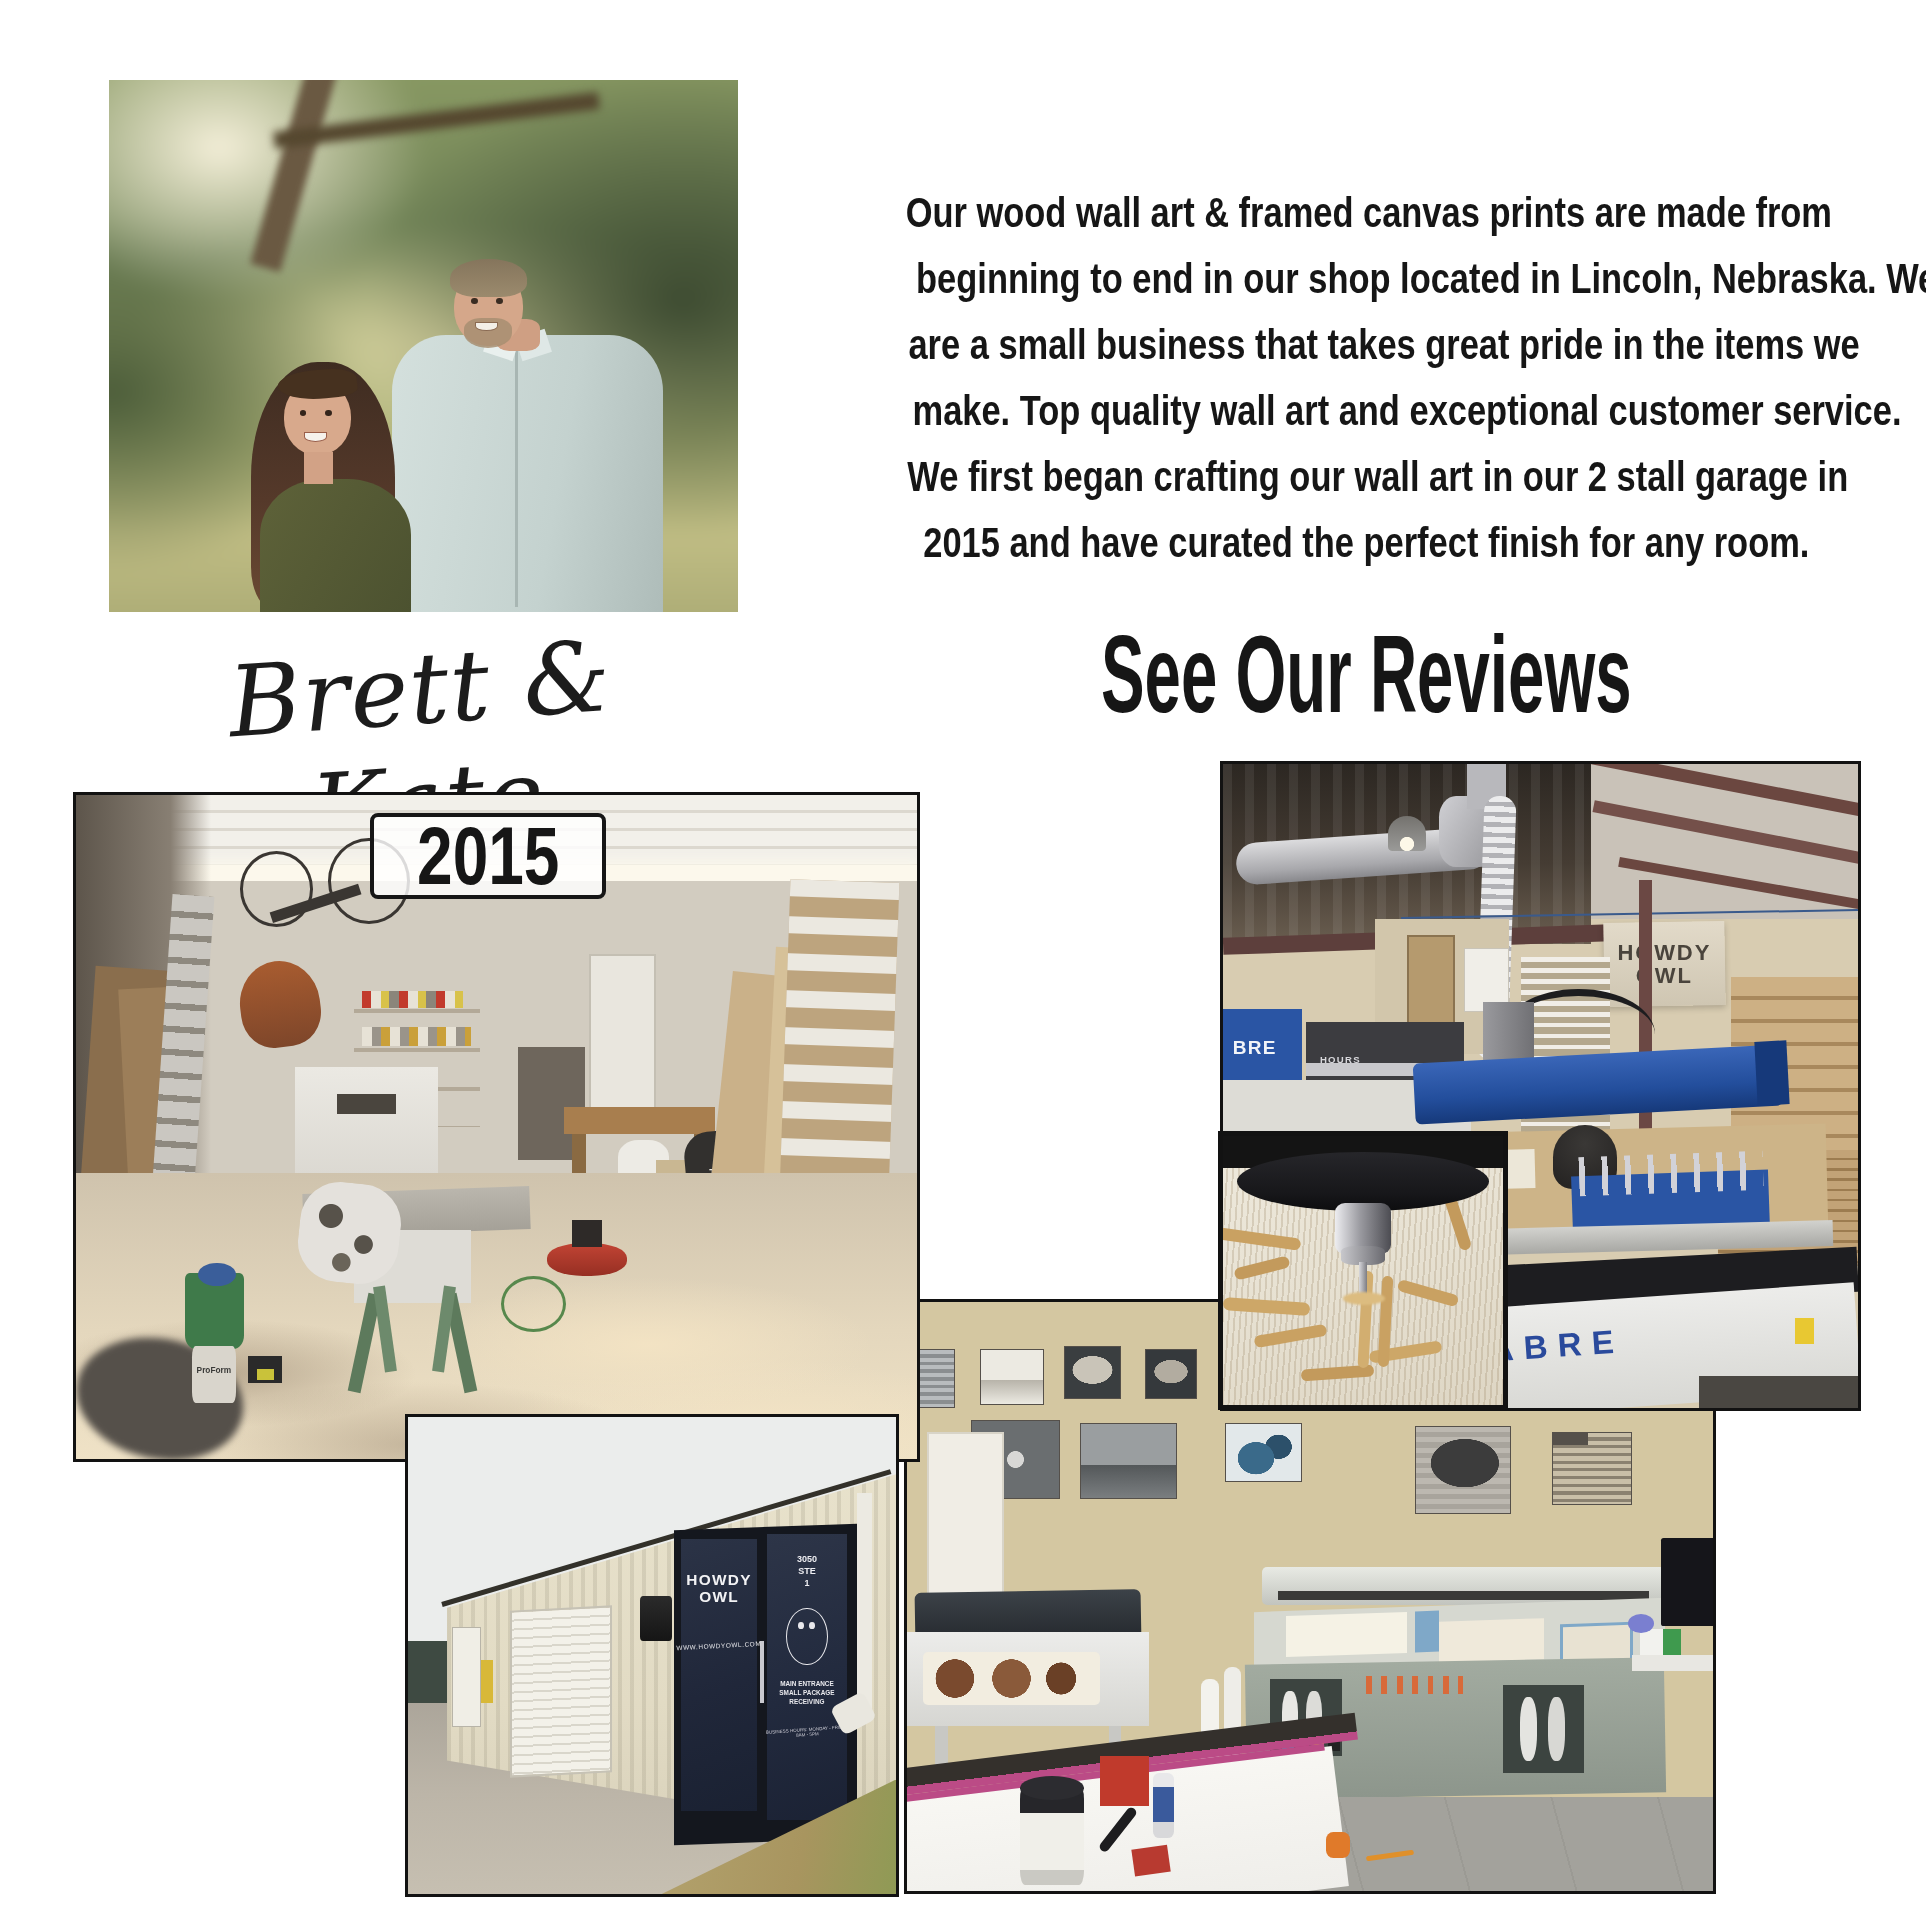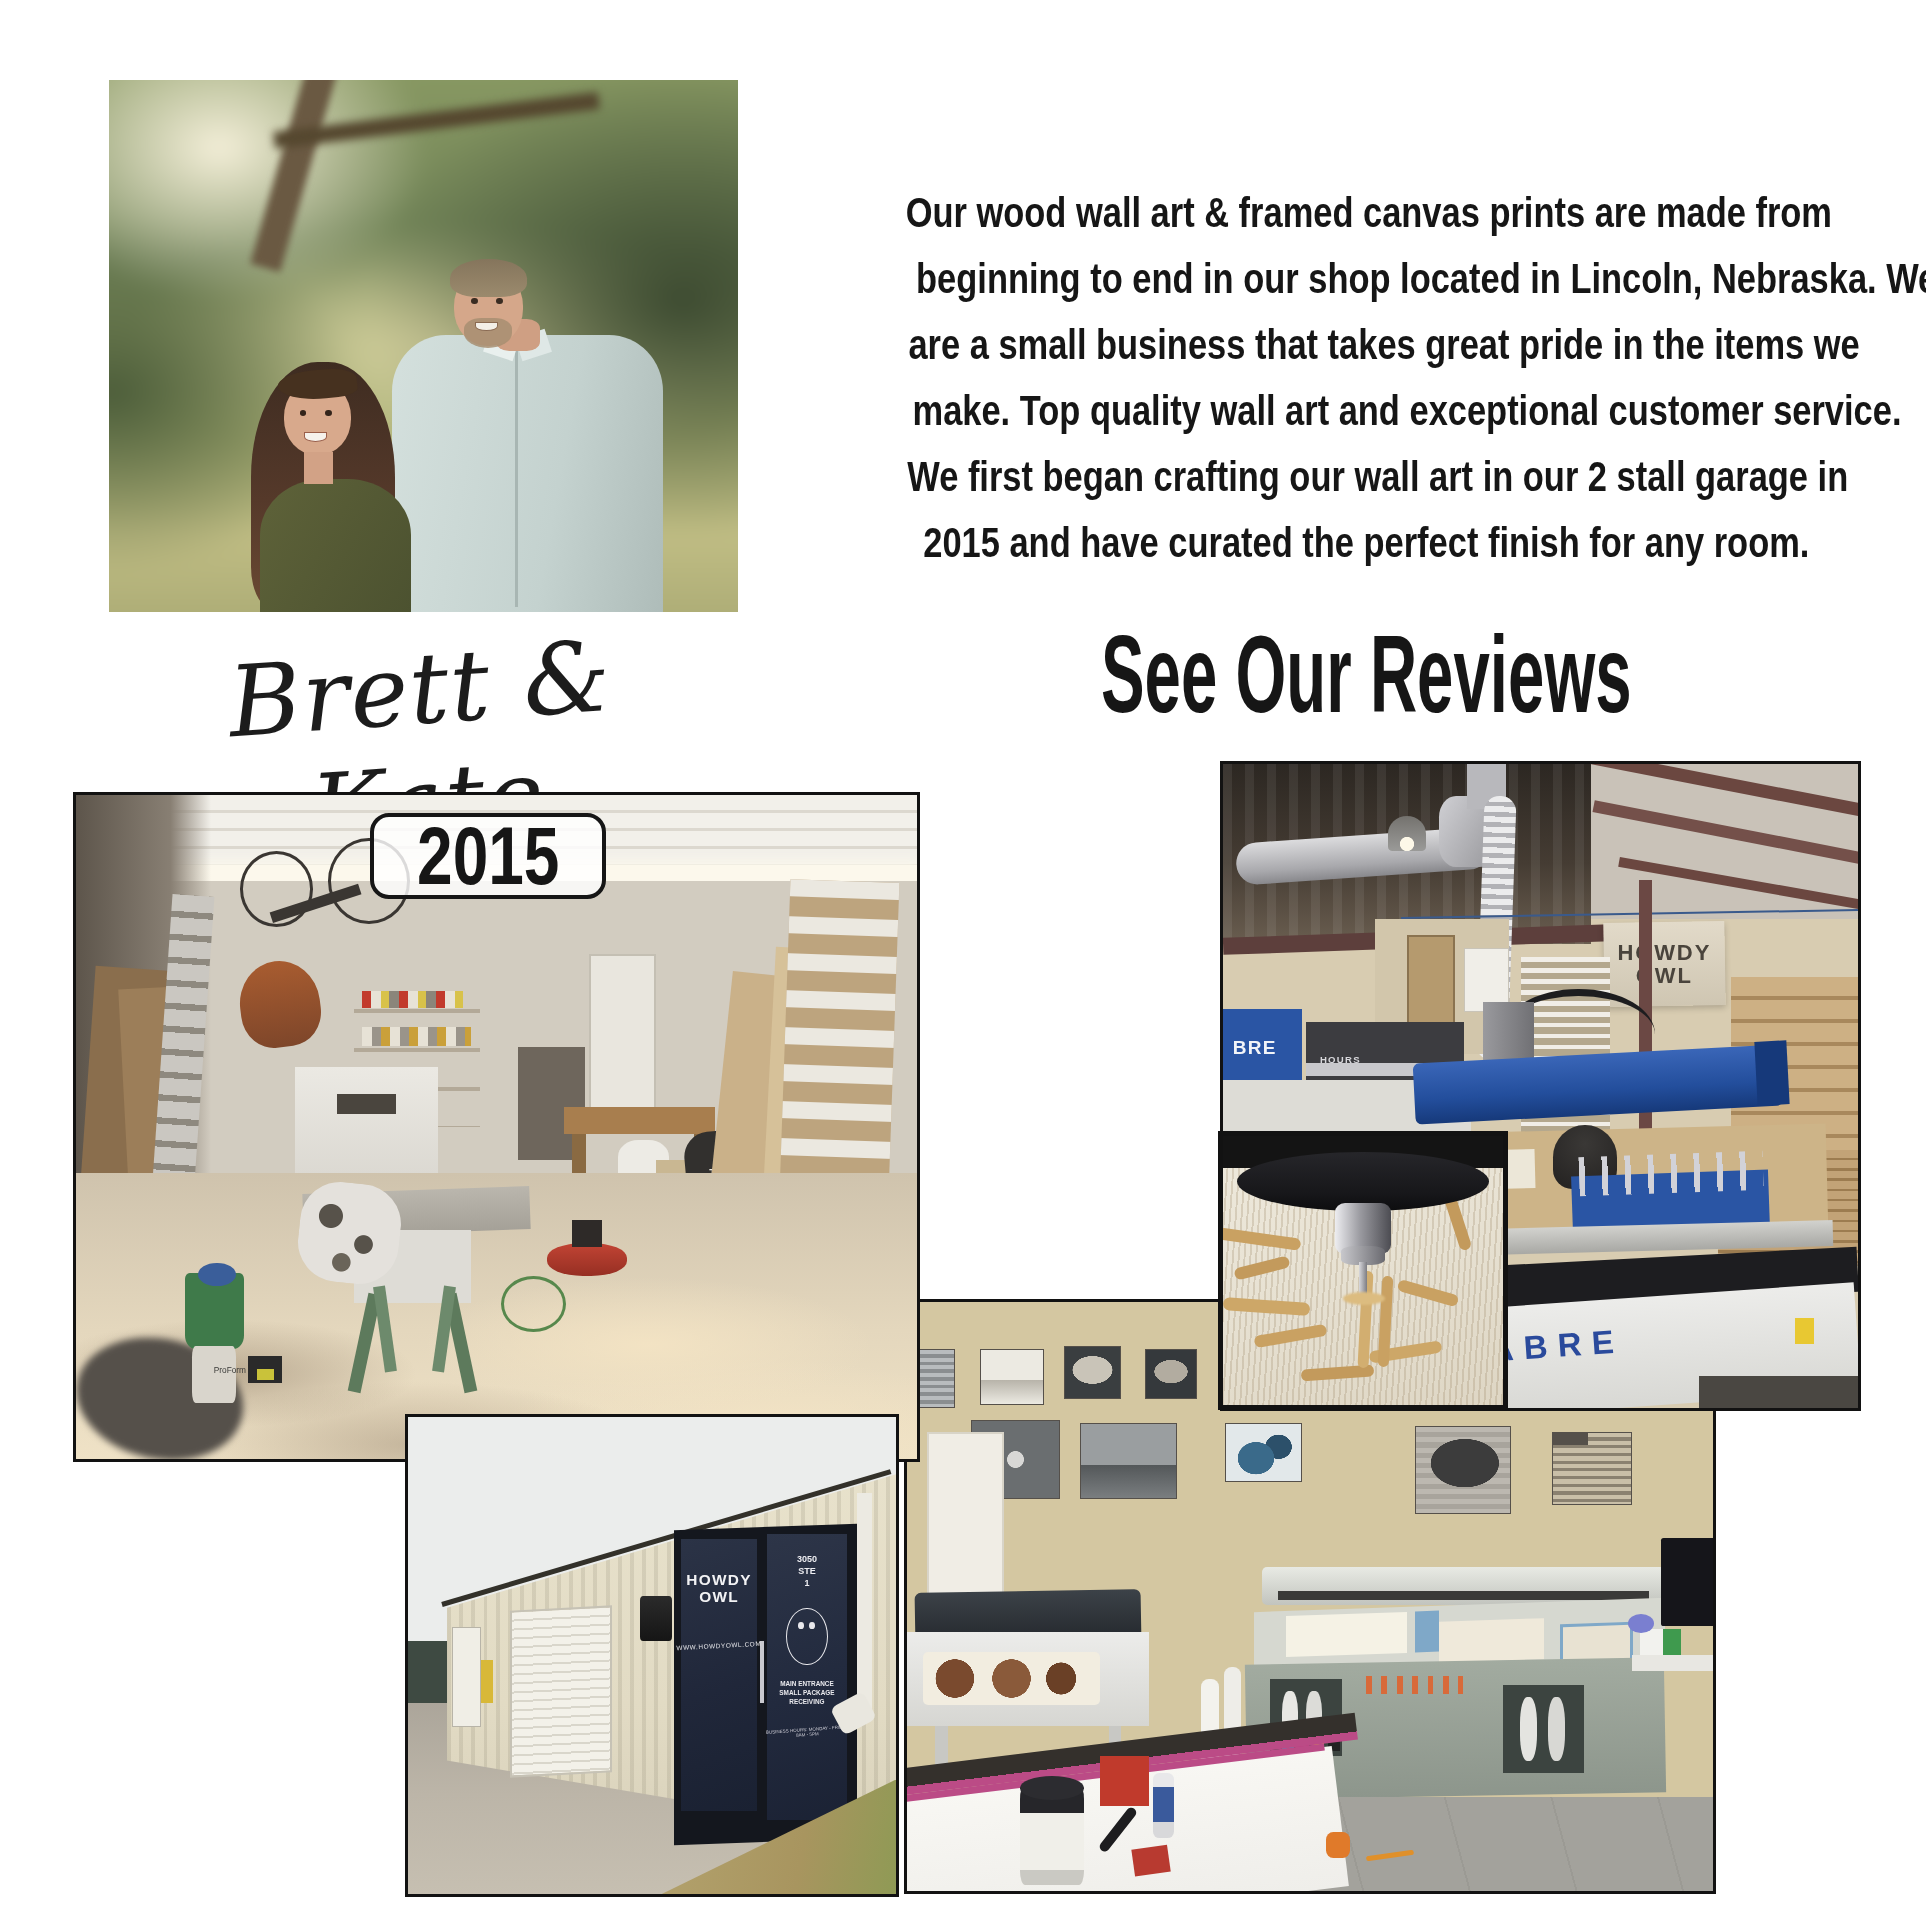--- a/index.html
+++ b/index.html
@@ -25,21 +25,21 @@
              font-size:109px;font-weight:700;}
   .h-reviews .cx{transform:scaleX(.60);}
   .sig{position:absolute;left:135px;top:632px;width:578px;text-align:center;
        font-family:"DejaVu Serif", serif;font-style:italic;font-weight:400;
        font-size:98px;transform:rotate(-4deg);letter-spacing:1.3px;color:#1c1c1c;}
 
   
   .plabel{position:absolute;background:rgba(255,255,255,.82);border:4.5px solid #161616;
           display:flex;align-items:center;justify-content:center;z-index:9;
           font-weight:700;box-sizing:border-box;}
-  .lab2015{left:370px;top:813px;width:236px;height:86px;border-radius:19px;font-size:82px;}
+  .lab2015{left:370px;top:813px;width:236px;height:86px;border-radius:8px;font-size:82px;}
   .lab2015 .cx{transform:scaleX(.78);}
   .labtoday{left:1485px;top:747px;width:248px;height:103px;font-size:96px;}
   .labtoday .cx{transform:scaleX(.68);}
 
   
   .couple{left:109px;top:80px;width:629px;height:532px;z-index:1;background:#7e8f5c;}
   .couple .bg{inset:-26px;filter:blur(10.3px);
     background:
       radial-gradient(ellipse 334px 244px at 20% 16%, #f4efd9 0%, rgba(244,239,217,0) 62%),
       radial-gradient(ellipse 475px 360px at 88% 42%, #3d4b31 0%, rgba(61,75,49,0) 66%),
@@ -162,21 +162,21 @@
     <i style="left:26.5%;top:58.5%;width:12%;height:15%;background:
         radial-gradient(circle at 30% 35%, #57524a 0 12%, rgba(0,0,0,0) 13%),
         radial-gradient(circle at 65% 60%, #57524a 0 10%, rgba(0,0,0,0) 11%),
         radial-gradient(circle at 45% 80%, #6a6459 0 9%, rgba(0,0,0,0) 10%),#e4e1dc;border-radius:40%;transform:rotate(6deg);"></i>
     <i style="left:56%;top:67.5%;width:9.5%;height:5%;background:linear-gradient(180deg,#c24434,#962f23);border-radius:45%;"></i>
     <i style="left:59%;top:64%;width:3.5%;height:4%;background:#2e2a28;"></i>
     <i style="left:50.5%;top:72.5%;width:7%;height:7.5%;border:3.9px solid #57884c;border-radius:50%;"></i>
     <i style="left:13%;top:72%;width:7%;height:11.5%;background:#3f7a4a;border-radius:8% 8% 18% 18%;"></i>
     <i style="left:14.5%;top:70.5%;width:4.5%;height:3.5%;background:#3a5e9a;border-radius:50%;"></i>
     <i style="left:13.8%;top:83%;width:5.2%;height:8.5%;background:#d9d5cc;border-radius:8%/20%;"></i>
-    <span class="tx" style="left:13.8%;top:85%;width:5.2%;height:3.5%;font-size:8.3px;font-weight:400;color:#3a3a38;margin-left:16px;">
+    <span class="tx" style="left:13.8%;top:85%;width:5.2%;height:3.5%;font-size:8.3px;font-weight:700;color:#3a3a38;">
         <span>ProForm</span>
       </span>
     <i style="left:20.5%;top:84.5%;width:4%;height:4%;background:#2a2a2a;"></i>
     <i style="left:21.5%;top:86.5%;width:2%;height:1.6%;background:#c9c23a;"></i>
   </div>
   <div class="plabel lab2015">
       <span class="cx">2015</span>
     </div>
 
   <div class="ph bdr today">

